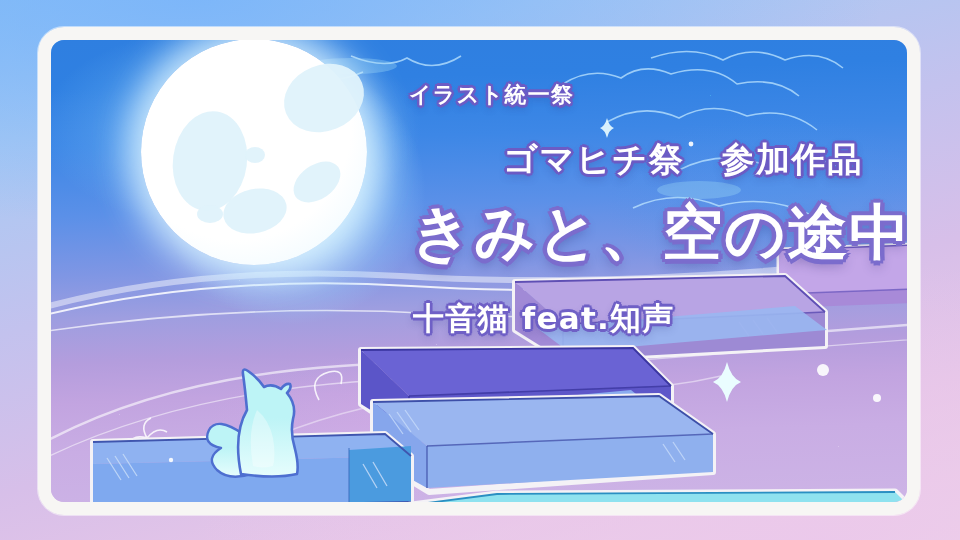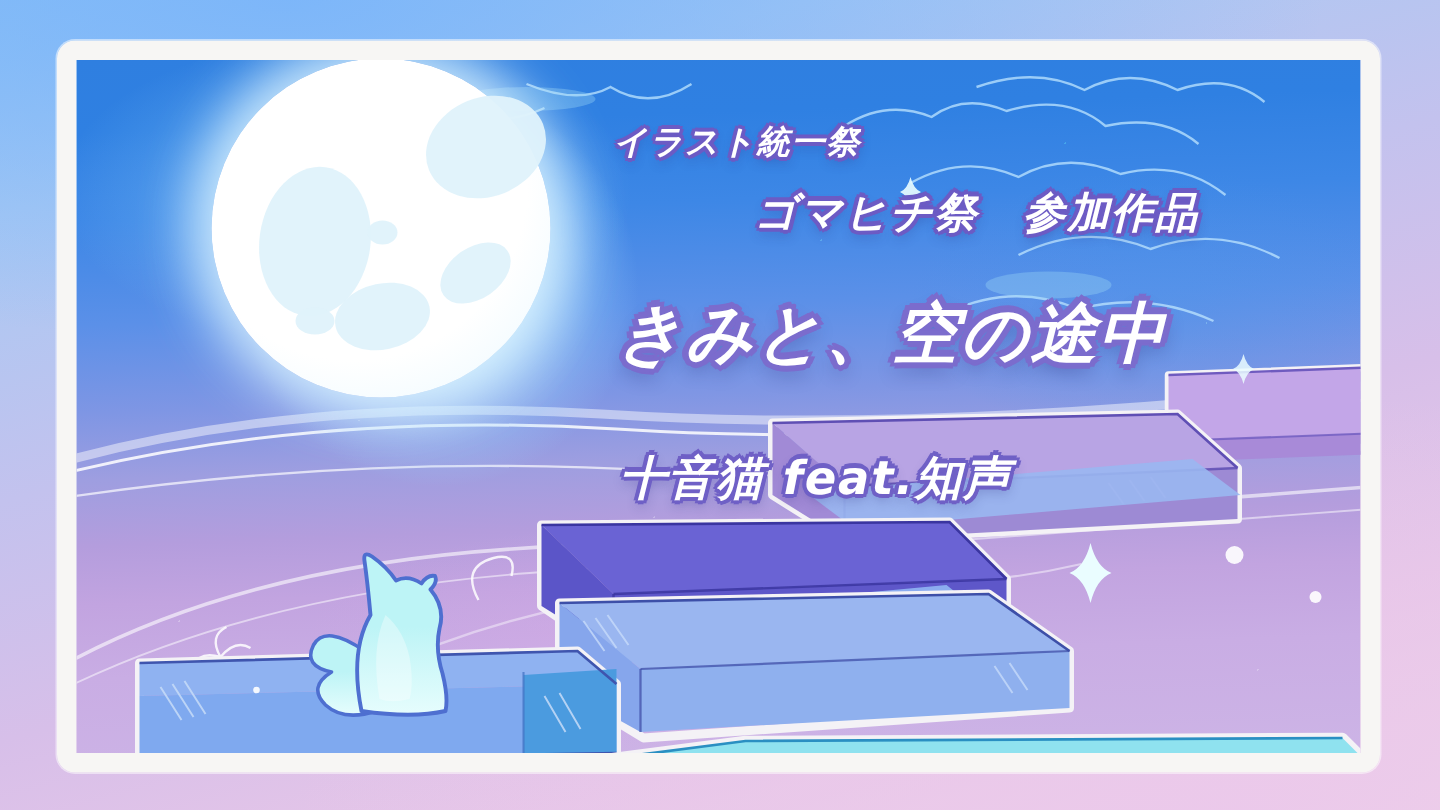--- a/index.html
+++ b/index.html
@@ -12,24 +12,23 @@
   
   .outer-wash{position:absolute;inset:0;
     background:
       radial-gradient(120% 70% at 20% 0%, rgba(120,180,250,.85) 0%, rgba(120,180,250,0) 60%),
       radial-gradient(100% 80% at 85% 100%, rgba(235,200,235,.9) 0%, rgba(235,200,235,0) 65%);
   }
 
   
   .frame{
     position:absolute;left:38px;top:27px;width:882px;height:488px;
-    border:13px solid #f7f6f4;border-radius:12px;
+    border:13px solid #f7f6f4;border-radius:26px;
     box-sizing:border-box;overflow:hidden;
     box-shadow:0 0 0 1px rgba(255,255,255,.5);
-    font-style:italic;
   }
   .art{position:absolute;inset:0;overflow:hidden;}
 
   
   .sky{position:absolute;inset:0;
     background:
       linear-gradient(178deg,
         #2f7fe0 0%,
         #2f80e2 10%,
         #3d87e6 22%,
@@ -71,26 +70,26 @@
   .crater{position:absolute;border-radius:50%;background:#dff2fb;opacity:.95;}
 
   
   .titlewrap{position:absolute;left:0;top:0;width:100%;height:100%;pointer-events:none;}
   .tx{position:absolute;color:#ffffff;font-weight:700;white-space:nowrap;letter-spacing:.06em;}
   .kicker1{left:358px;top:40px;font-size:22px;
     text-shadow:
       -2px -2px 0 #6c5bc4, 2px -2px 0 #6c5bc4, -2px 2px 0 #6c5bc4, 2px 2px 0 #6c5bc4,
       0 -2.6px 0 #6c5bc4, 0 2.6px 0 #6c5bc4, -2.6px 0 0 #6c5bc4, 2.6px 0 0 #6c5bc4,
       0 4px 7px rgba(40,40,120,.35);}
-  .kicker2{left:452px;top:83px;font-size:28px;letter-spacing:.05em;
+  .kicker2{left:452px;top:97px;font-size:34px;letter-spacing:.05em;
     text-shadow:
       -2px -2px 0 #6c5bc4, 2px -2px 0 #6c5bc4, -2px 2px 0 #6c5bc4, 2px 2px 0 #6c5bc4,
       0 -3px 0 #6c5bc4, 0 3px 0 #6c5bc4, -3px 0 0 #6c5bc4, 3px 0 0 #6c5bc4,
       0 4px 8px rgba(40,40,120,.35);}
-  .maintitle{left:360px;top:153px;font-size:44px;letter-spacing:.03em;
+  .maintitle{left:360px;top:153px;font-size:60px;letter-spacing:.03em;
     text-shadow:
       -3px -3px 0 #7b6ccd, 3px -3px 0 #7b6ccd, -3px 3px 0 #7b6ccd, 3px 3px 0 #7b6ccd,
       0 -4.5px 0 #7b6ccd, 0 4.5px 0 #7b6ccd, -4.5px 0 0 #7b6ccd, 4.5px 0 0 #7b6ccd,
       -3px 0 0 #7b6ccd, 3px 0 0 #7b6ccd,
       0 6px 12px rgba(40,35,110,.40);}
   .credit{left:362px;top:258px;font-size:31px;letter-spacing:.04em;
     text-shadow:
       -2px -2px 0 #6f60c6, 2px -2px 0 #6f60c6, -2px 2px 0 #6f60c6, 2px 2px 0 #6f60c6,
       0 -2.8px 0 #6f60c6, 0 2.8px 0 #6f60c6, -2.8px 0 0 #6f60c6, 2.8px 0 0 #6f60c6,
       0 4px 8px rgba(40,40,120,.35);}

